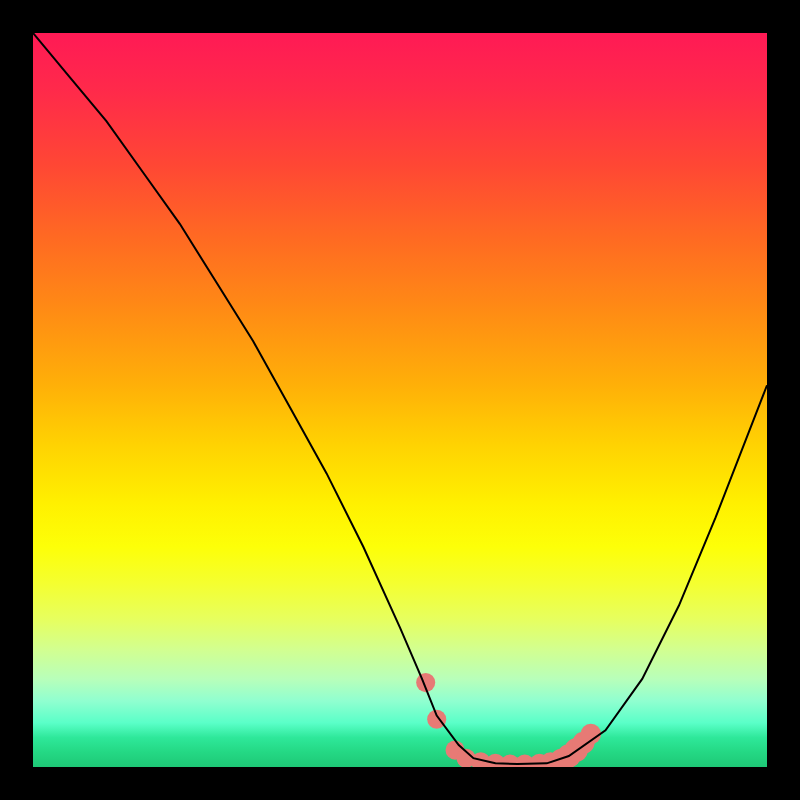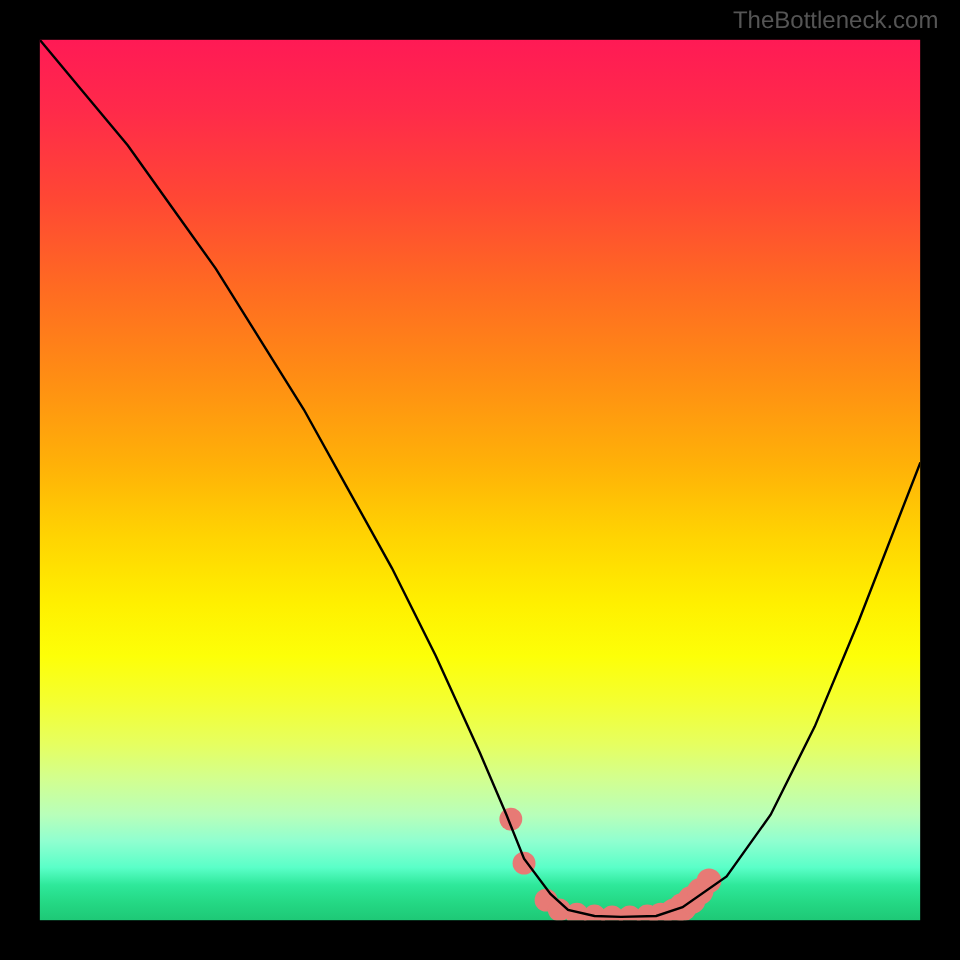--- a/index.html
+++ b/index.html
@@ -66,21 +66,20 @@
     left: 0;
     top: 0;
     width: 100%;
     height: 100%;
   }
 </style>
 </head>
 <body>
 
 <div class="outer-frame">
-  <div class="watermark">TheBottleneck.com</div>
 
   <div class="plot-area">
     <div class="gradient-bg"></div>
     <svg class="curve" viewBox="0 0 100 100" preserveAspectRatio="none">
       <g id="marker-layer">
           <circle cx="53.5" cy="88.5" r="1.3" fill="#e77a75"></circle>
           <circle cx="55" cy="93.5" r="1.3" fill="#e77a75"></circle>
           <circle cx="57.5" cy="97.7" r="1.3" fill="#e77a75"></circle>
           <circle cx="59" cy="98.8" r="1.3" fill="#e77a75"></circle>
           <circle cx="61" cy="99.3" r="1.3" fill="#e77a75"></circle>

